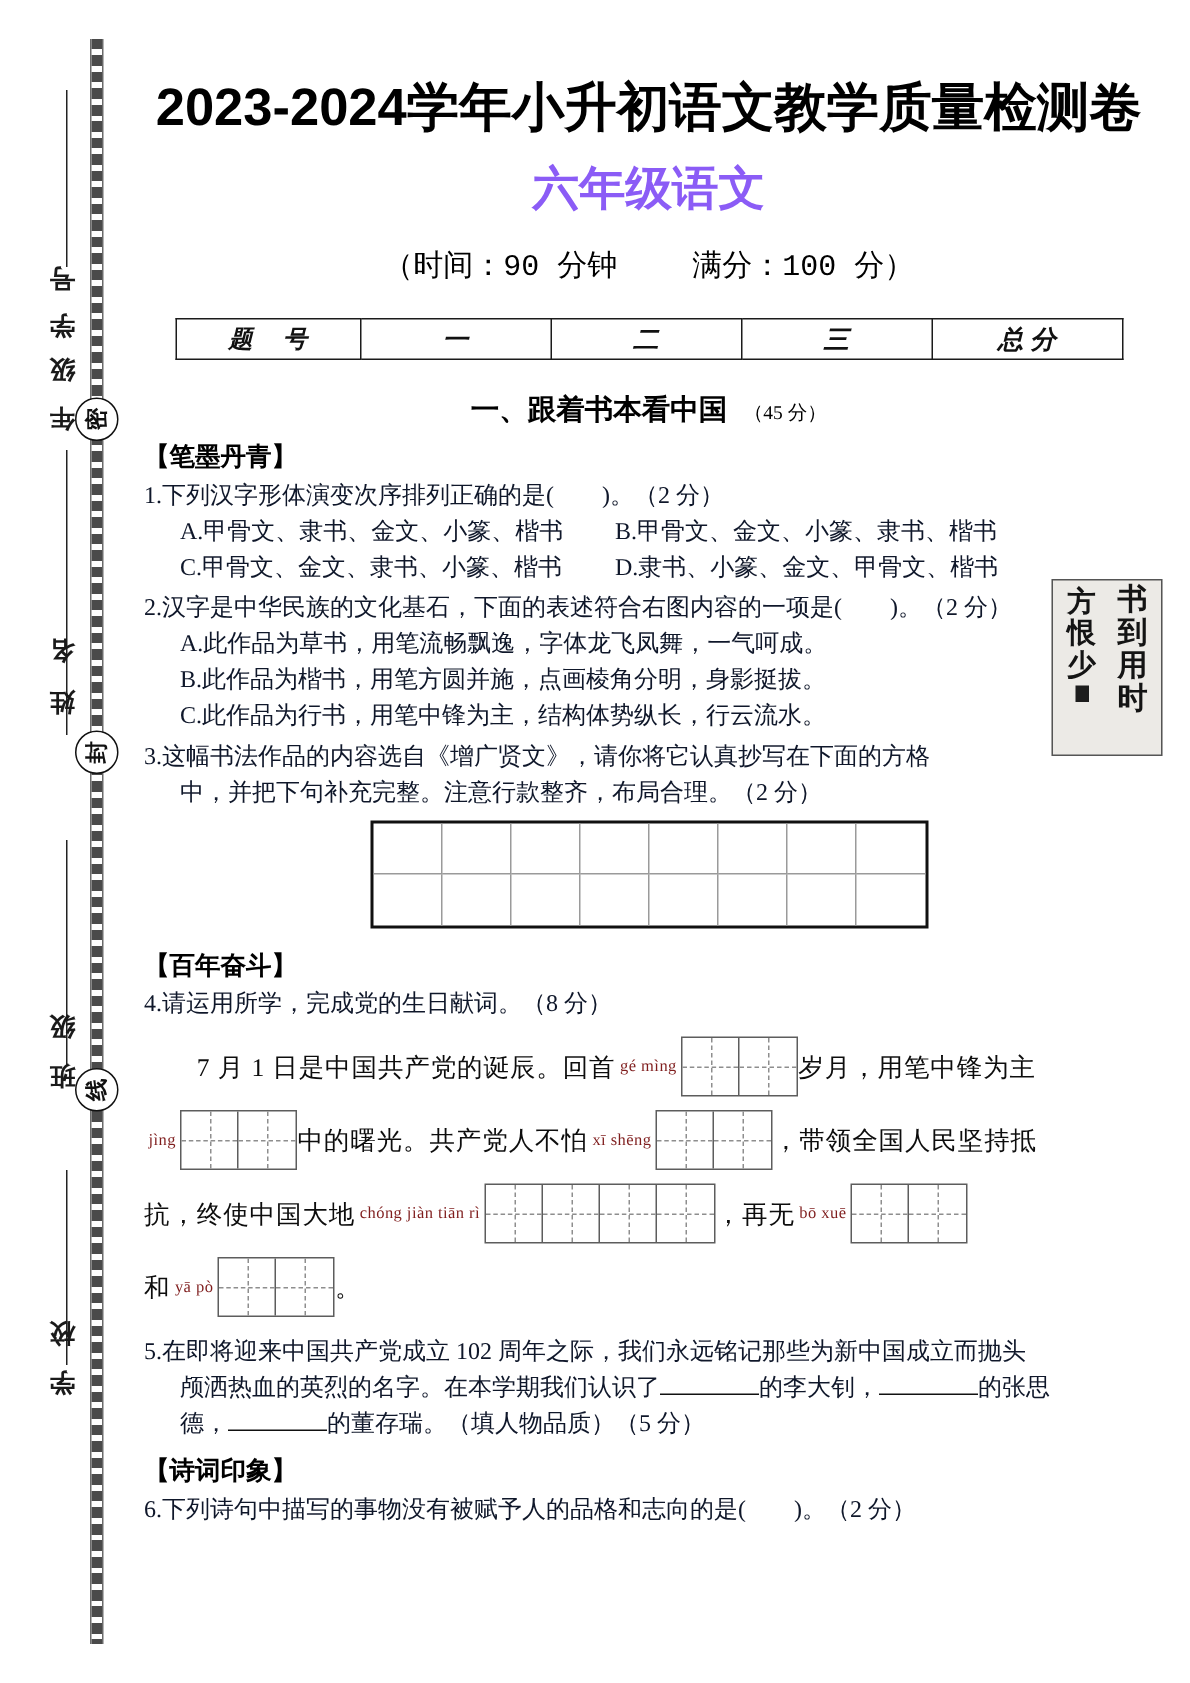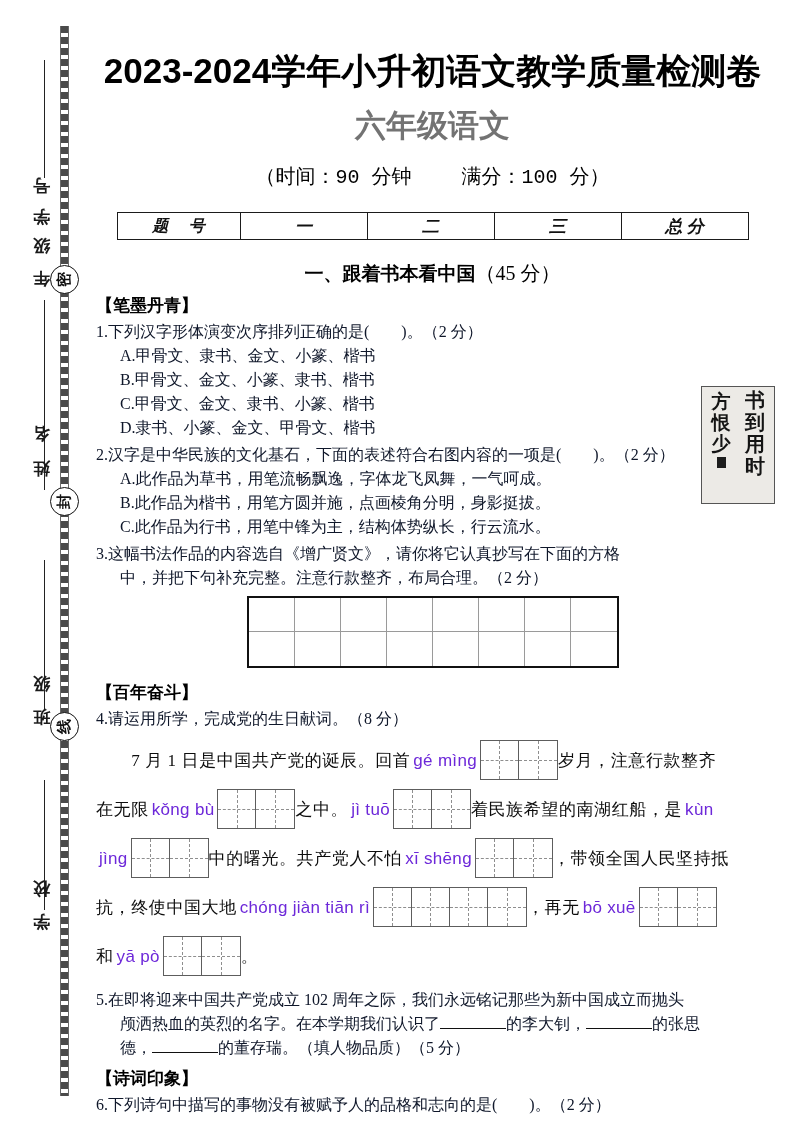--- a/index.html
+++ b/index.html
@@ -53,21 +53,21 @@
     letter-spacing:0px;
     margin-top:48px;
     color:#000;
     white-space:nowrap;
   }
   .title2{
     text-align:center;
     font-family:"Liberation Sans","DejaVu Sans",sans-serif;
     font-weight:700;
     font-size:31px;
-    margin-top:10px;color:#737373;
+    margin-top:10px;color:#8b5cf6;
   }
   .subtitle{
     text-align:center;font-size:20px;margin-top:16px;color:#000;font-family:Liberation Mono, monospace;
   }
   .subtitle .gap{display:inline-block;width:26px;}
 
   
   table.score{
     border-collapse:collapse;
     margin:22px auto 0 auto;
@@ -85,29 +85,29 @@
   }
   table.score td.lbl{width:120px;letter-spacing:8px;text-indent:8px;}
   table.score td.num{font-size:17px;}
 
   
   .sec-head{
     text-align:center;margin-top:20px;
     font-family:"Liberation Sans","DejaVu Sans",sans-serif;
     font-size:19px;font-weight:700;color:#000;
   }
-  .sec-head .pts{font-family:"Liberation Serif",serif;font-weight:400;font-size:20px;}
+  .sec-head .pts{font-family:"Liberation Serif",serif;font-weight:400;font-size:13px;padding-left:11px;}
 
   .group{
     font-family:"Liberation Sans","DejaVu Sans",sans-serif;
     font-weight:700;font-size:17px;margin-top:7px;color:#000;
   }
   .q{font-size:16px;line-height:1.5;margin-top:3px;color:#0f172a;}
   .q .opt{display:block;padding-left:24px;}
-  .opt-row{display:flex;padding-left:24px;flex-direction:column;}
+  .opt-row{display:flex;padding-left:24px;}
   .opt-row > span:first-child{width:290px;}
   .indent{padding-left:24px;}
   .ul-blank{display:inline-block;border-bottom:1.3px solid #111;width:66px;height:15px;}
 
   
   .calli{
     position:absolute;right:18px;top:386px;
     width:74px;height:118px;
     border:1.2px solid #555;
     background:#eceae6;
@@ -165,22 +165,22 @@
 
   
   .q4line{
     display:flex;align-items:center;
     font-size:17px;line-height:1;
     margin-top:9px;
     white-space:nowrap;
     color:#0d0d0d;
   }
   .q4line .py{
-    font-family:Liberation Sans, sans-serif;
-    font-size:17px;letter-spacing:.3px;padding:0 3px;color:#6d28d9;
+    font-family:Liberation Serif, serif;
+    font-size:11px;letter-spacing:.3px;padding:0 3px;color:#7f1d1d;
   }
   .q4line .han{font-family:"Liberation Serif",serif;letter-spacing:.6px;}
 
   .footer{
     position:absolute;left:0;right:0;bottom:26px;text-align:center;
     font-size:15.5px;color:#111;
   }
   .footer .sp{display:inline-block;width:12px;}
 </style>
 </head>
@@ -288,41 +288,21 @@
     <div id="q4-lines">
         <div class="q4line">
           <span class="han">　　7 月 1 日是中国共产党的诞辰。回首 </span>
           <span class="py">gé mìng</span>
           <div class="tzg">
             <div class="row">
               <div class="cell"></div>
               <div class="cell"></div>
             </div>
           </div>
-          <span class="han">岁月，注意行款整齐</span>
-        </div>
-        <div class="q4line">
-          <span class="han">在无限 </span>
-          <span class="py">kǒng bù</span>
-          <div class="tzg">
-            <div class="row">
-              <div class="cell"></div>
-              <div class="cell"></div>
-            </div>
-          </div>
-          <span class="han">之中。</span>
-          <span class="py">jì tuō</span>
-          <div class="tzg">
-            <div class="row">
-              <div class="cell"></div>
-              <div class="cell"></div>
-            </div>
-          </div>
-          <span class="han">着民族希望的南湖红船，是 </span>
-          <span class="py">kùn</span>
+          <span class="han">岁月，用笔中锋为主</span>
         </div>
         <div class="q4line">
           <span class="py">jìng</span>
           <div class="tzg">
             <div class="row">
               <div class="cell"></div>
               <div class="cell"></div>
             </div>
           </div>
           <span class="han">中的曙光。共产党人不怕 </span>

